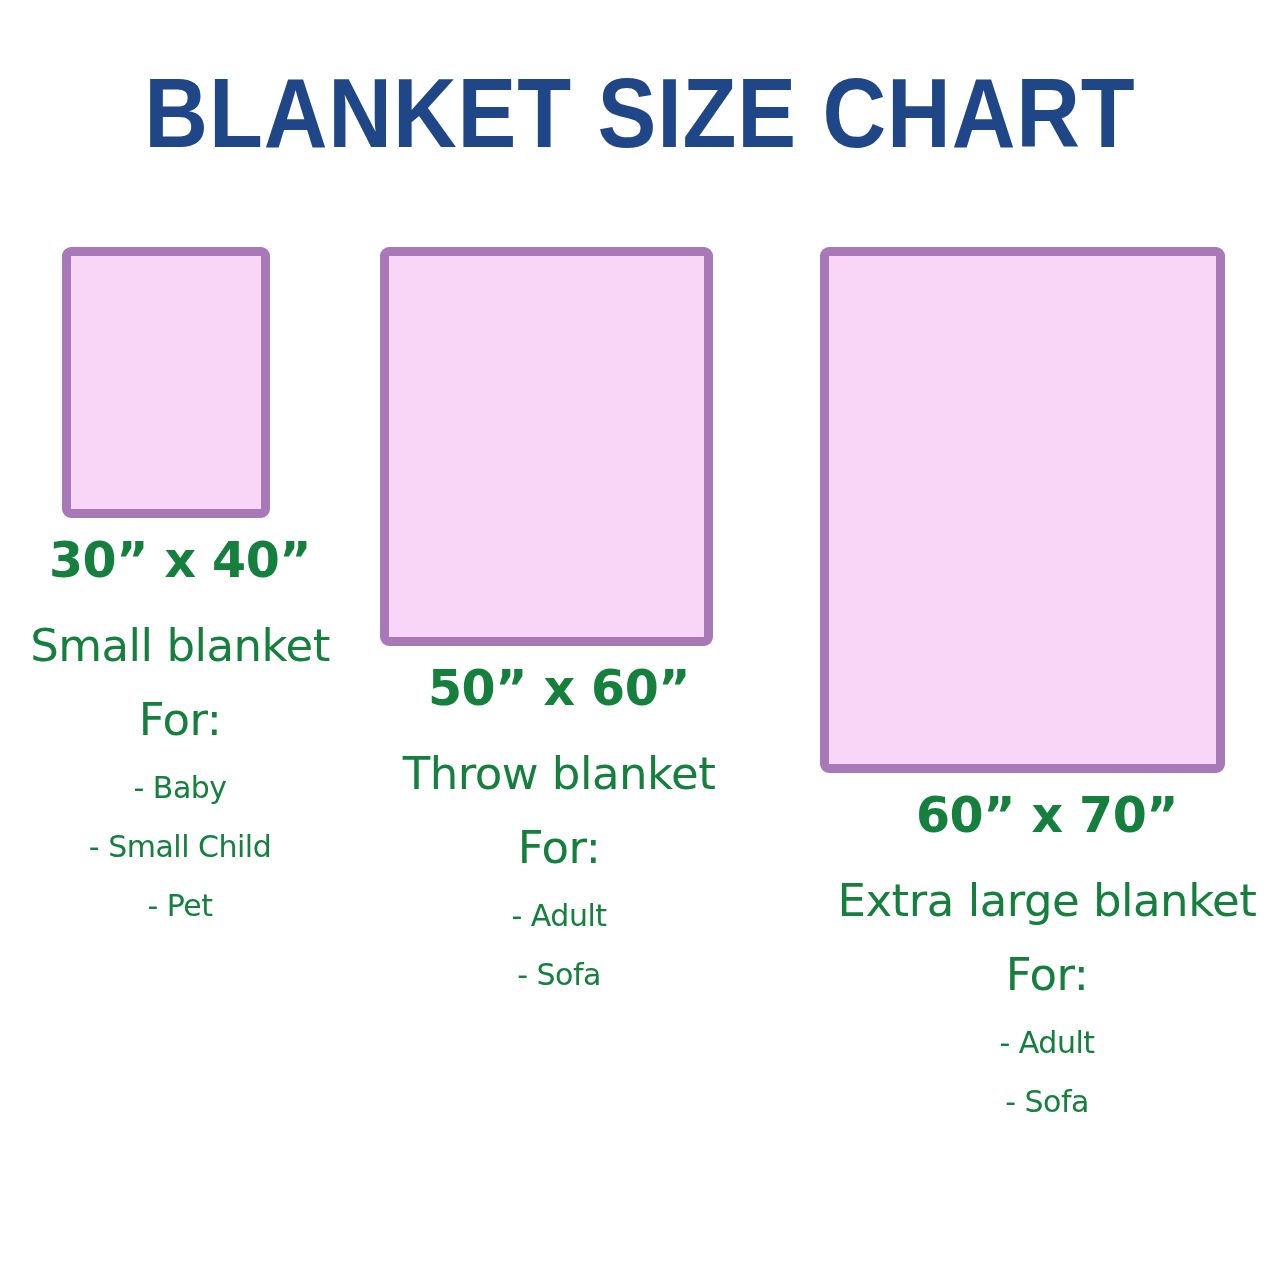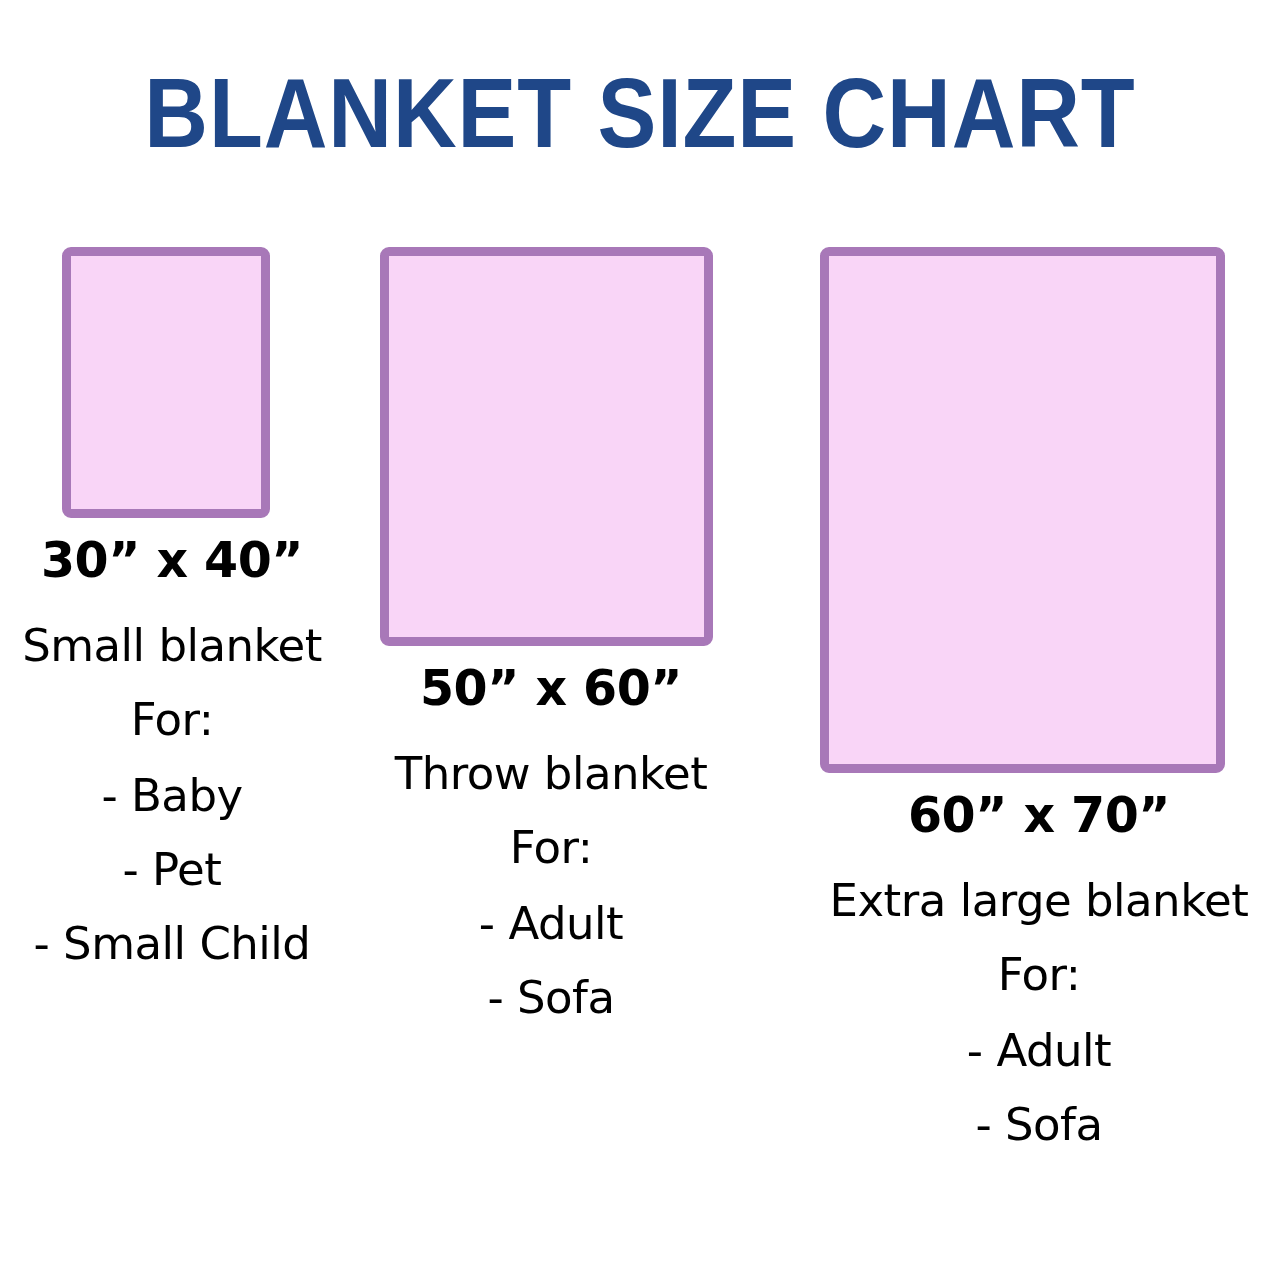--- a/index.html
+++ b/index.html
@@ -56,24 +56,24 @@
     border-radius: 9px;
     box-sizing: border-box;
   }
   #swatch-small  { left: 62px;  width: 208px; height: 271px; }
   #swatch-throw  { left: 28px;  width: 333px; height: 399px; }
   #swatch-xlarge { left: 30px;  width: 405px; height: 526px; }
 
   
   .text-block {
     position: absolute;
-    left: 4px;
+    left: 12px;
     width: 100%;
     text-align: center;
-    color: #000000;
+    color: #15803d;
     font-family: "DejaVu Sans", sans-serif;
   }
   #text-small  { top: 296px; }
   #text-throw  { top: 424px; }
   #text-xlarge { top: 551px; }
 
   .dimension-line {
     font-size: 49px;
     font-weight: bold;
     line-height: 1.0;
@@ -91,21 +91,21 @@
   }
   .for-line {
     font-size: 45px;
     font-weight: normal;
     line-height: 1.0;
     letter-spacing: -0.5px;
     margin: 0 0 31px 0;
     white-space: nowrap;
   }
   .use-line {
-    font-size: 45px;
+    font-size: 30px;
     font-weight: normal;
     line-height: 1.0;
     letter-spacing: -0.5px;
     margin: 0 0 29px 0;
     white-space: nowrap;
   }
   .use-line:last-child { margin-bottom: 0; }
 </style>
 </head>
 <body>
@@ -116,22 +116,22 @@
 
   <div class="swatch-wrap">
     <div class="swatch" id="swatch-small"></div>
   </div>
 
   <div class="text-block" id="text-small">
     <div class="dimension-line">30” x 40”</div>
     <div class="category-line">Small blanket</div>
     <div class="for-line">For:</div>
     <div class="use-line">- Baby</div>
+    <div class="use-line">- Small Child</div>
     <div class="use-line">- Pet</div>
-    <div class="use-line">- Small Child</div>
   </div>
 
 </div>
 
 <div class="column" id="column-throw">
 
   <div class="swatch-wrap">
     <div class="swatch" id="swatch-throw"></div>
   </div>
 

